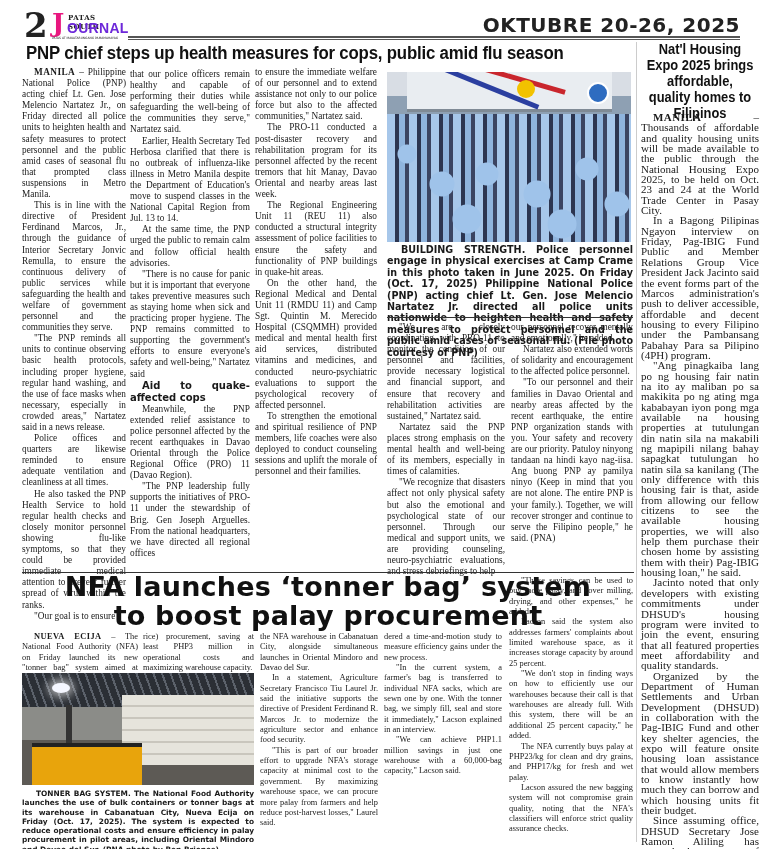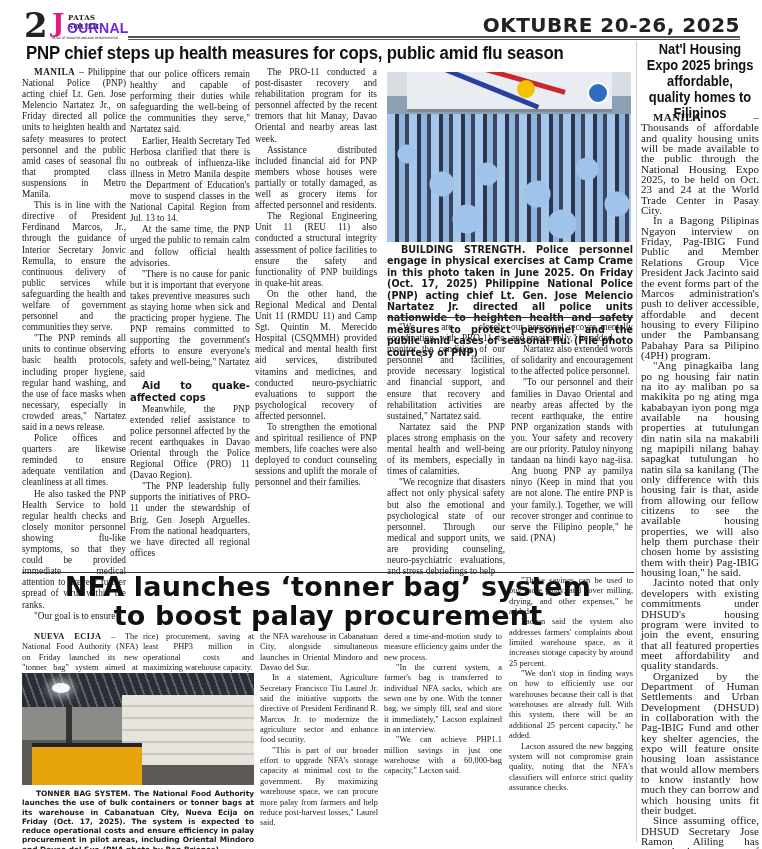--- a/index.html
+++ b/index.html
@@ -93,22 +93,22 @@
   <p style="text-indent:0">that our police officers remain healthy and capable of performing their duties while safeguarding the well-being of the communities they serve," Nartatez said.</p>
   <p>Earlier, Health Secretary Ted Herbosa clarified that there is no outbreak of influenza-like illness in Metro Manila despite the Department of Education's move to suspend classes in the National Capital Region from Jul. 13 to 14.</p>
   <p>At the same time, the PNP urged the public to remain calm and follow official health advisories.</p>
   <p>"There is no cause for panic but it is important that everyone takes preventive measures such as staying home when sick and practicing proper hygiene. The PNP remains committed to supporting the government's efforts to ensure everyone's safety and well-being," Nartatez said</p>
   <div class="subhead">Aid to quake-affected cops</div>
   <p>Meanwhile, the PNP extended relief assistance to police personnel affected by the recent earthquakes in Davao Oriental through the Police Regional Office (PRO) 11 (Davao Region).</p>
   <p>"The PNP leadership fully supports the initiatives of PRO-11 under the stewardship of Brig. Gen Joseph Arguelles. From the national headquarters, we have directed all regional offices</p>
 </div>
 
 <div class="col" style="left:255px; top:67px; width:122px; height:505px;">
+  <p style="text-indent:0">to ensure the immediate welfare of our personnel and to extend assistance not only to our police force but also to the affected communities," Nartatez said.</p>
   <p>The PRO-11 conducted a post-disaster recovery and rehabilitation program for its personnel affected by the recent tremors that hit Manay, Davao Oriental and nearby areas last week.</p>
-  <p>Assistance distributed included financial aid for PNP members whose houses were partially or totally damaged, as well as grocery items for affected personnel and residents.</p>
   <p>The Regional Engineering Unit 11 (REU 11) also conducted a structural integrity assessment of police facilities to ensure the safety and functionality of PNP buildings in quake-hit areas.</p>
   <p>On the other hand, the Regional Medical and Dental Unit 11 (RMDU 11) and Camp Sgt. Quintin M. Merecido Hospital (CSQMMH) provided medical and mental health first aid services, distributed vitamins and medicines, and conducted neuro-psychiatric evaluations to support the psychological recovery of affected personnel.</p>
   <p>To strengthen the emotional and spiritual resilience of PNP members, life coaches were also deployed to conduct counseling sessions and uplift the morale of personnel and their families.</p>
 </div>
 
 <div class="photo1">
   <div class="building"></div>
   <div class="banner-blue"></div>
   <div class="banner-red"></div>
   <div class="sun"></div>
@@ -176,15 +176,16 @@
   <p style="text-indent:0">dered a time-and-motion study to measure efficiency gains under the new process.</p>
   <p>"In the current system, a farmer's bag is transferred to individual NFA sacks, which are sewn one by one. With the tonner bag, we simply fill, seal and store it immediately," Lacson explained in an interview.</p>
   <p>"We can achieve PHP1.1 million savings in just one warehouse with a 60,000-bag capacity," Lacson said.</p>
 
 </div>
 
 <div class="col col-s" style="left:509px; top:576px; width:124px; height:271px;">
   <p>"Those savings can be used to buy more palay, and cover milling, drying, and other expenses," he added.</p>
   <p>Lacson said the system also addresses farmers' complaints about limited warehouse space, as it increases storage capacity by around 25 percent.</p>
   <p>"We don't stop in finding ways on how to efficiently use our warehouses because their call is that warehouses are already full. With this system, there will be an additional 25 percent capacity," he added.</p>
+  <p>The NFA currently buys palay at PHP23/kg for clean and dry grains, and PHP17/kg for fresh and wet palay.</p>
   <p>Lacson assured the new bagging system will not compromise grain quality, noting that the NFA's classifiers will enforce strict quality assurance checks.</p>
 
 </div>
 
 </body></html>

